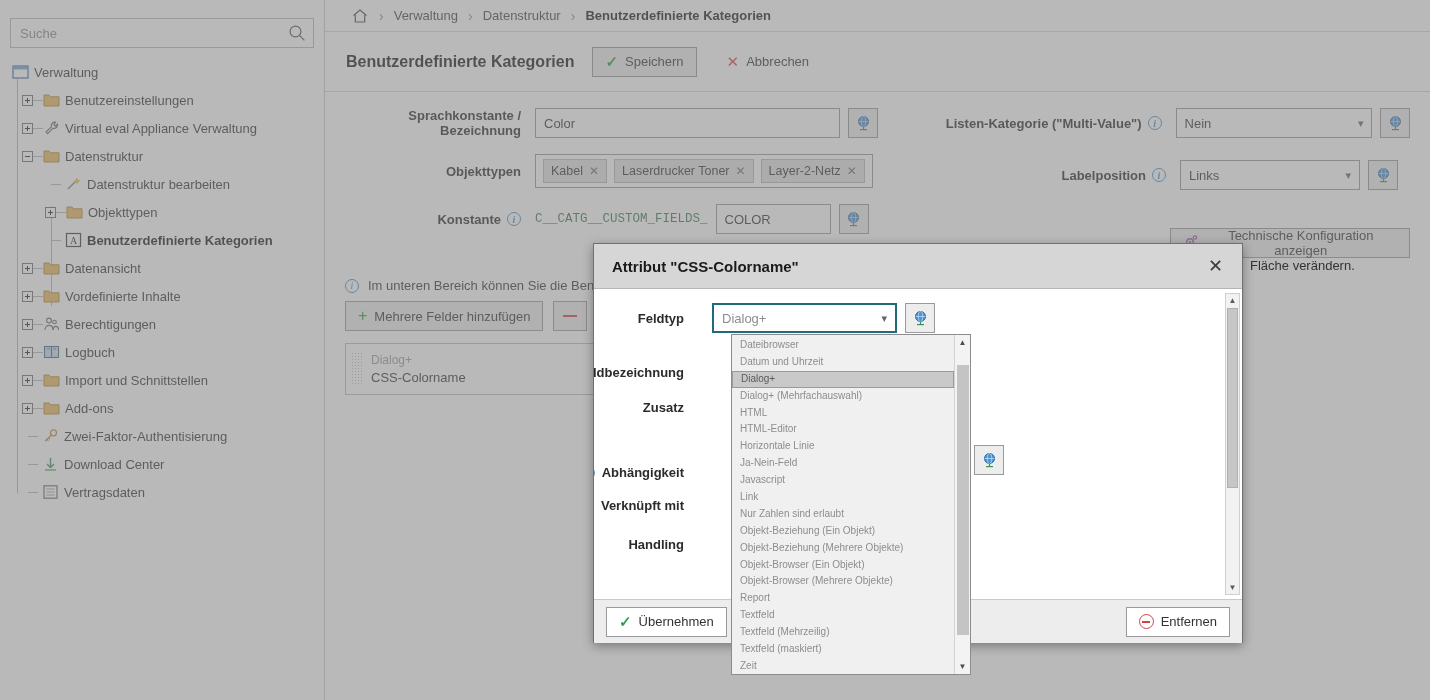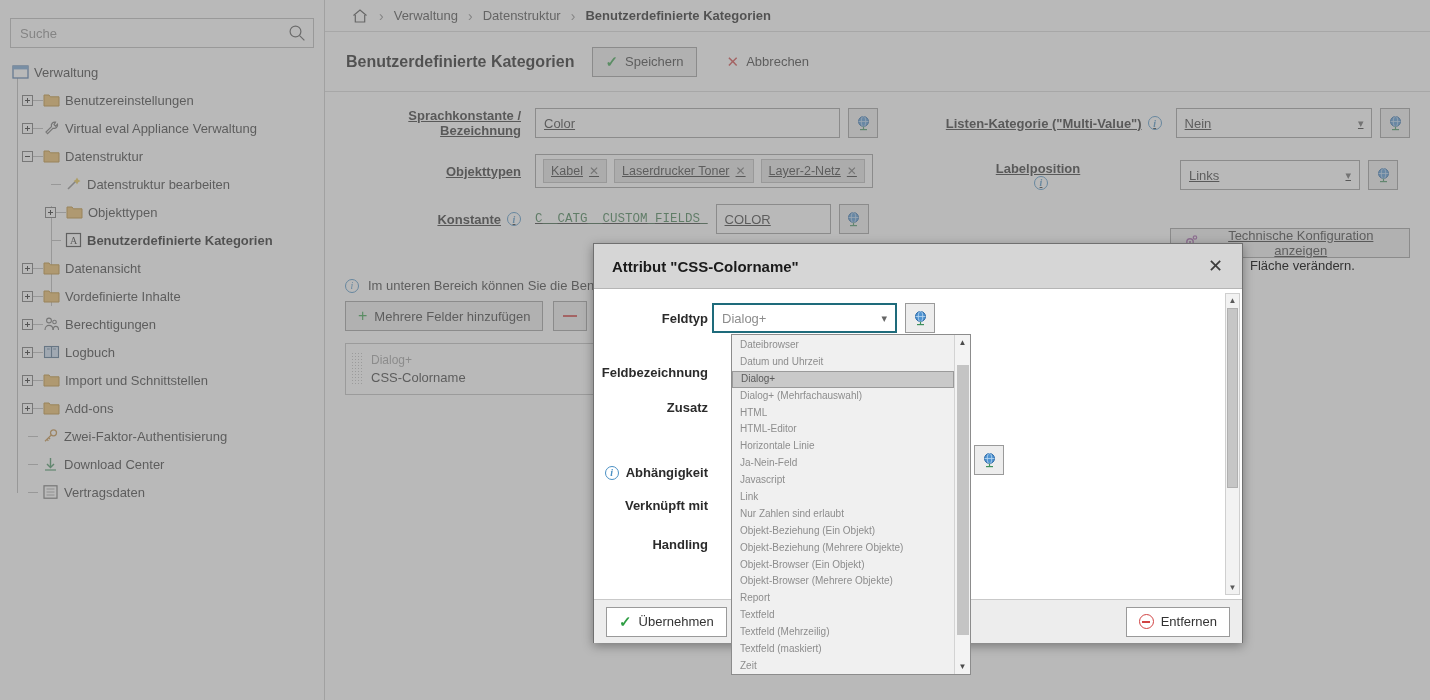--- a/index.html
+++ b/index.html
@@ -59,21 +59,21 @@
   .btn {
     display:inline-flex; align-items:center; gap:7px; height:30px; padding:0 12px;
     border:1px solid #9a9a9a; background:#ededed; font-size:13px; color:#333; cursor:pointer;
     font-family:"Liberation Sans", sans-serif;
   }
   .btn.flat { border:none; background:transparent; }
   .check { color:#2f9e44; font-size:15px; font-weight:bold; }
   .xred { color:#d14343; font-size:15px; }
 
   .form { padding: 16px 20px 0 20px; position:relative; }
-  .row { display:flex; align-items:center; margin-bottom:16px;text-decoration:underline; }
+  .row { display:flex; align-items:center; margin-bottom:16px; }
   .lblcol { width:190px; text-align:right; padding-right:14px; font-weight:bold; font-size:13px; color:#2b2b2b; }
   .lblcol.wide { width:270px; }
   .inp {
     height:30px; border:1px solid #9a9a9a; background:#fff; padding:0 8px;
     display:flex; align-items:center; font-size:13px; color:#333;
   }
   .globebtn {
     width:30px; height:30px; border:1px solid #9a9a9a; background:#ededed;
     display:inline-flex; align-items:center; justify-content:center; margin-left:8px; cursor:pointer;
   }
@@ -108,21 +108,21 @@
 
   
   .modal { position:absolute; left:593px; top:243px; width:650px; height:400px;
            background:#fff; border:1px solid #707070; box-shadow:0 3px 10px rgba(0,0,0,.35); z-index:60; }
   .modal-head { height:45px; background:#d6d6d6; border-bottom:1px solid #b5b5b5;
                 display:flex; align-items:center; justify-content:space-between; padding:0 14px 0 18px; }
   .modal-title { font-size:15px; font-weight:bold; color:#1a1a1a; }
   .modal-close { font-size:18px; color:#3d3d3d; cursor:pointer; line-height:1; padding:3px 5px; }
   .modal-body { position:relative; height:310px; background:#fff; padding:14px 0 0 0; overflow:hidden; }
   .mrow { display:flex; align-items:center; margin-bottom:18px; padding-left:0; }
-  .mlbl { width:118px; text-align:left; padding-right:4px; font-weight:bold; font-size:13px; color:#2b2b2b;
+  .mlbl { width:118px; text-align:left; padding-right:28px; font-weight:bold; font-size:13px; color:#2b2b2b;
           display:flex; align-items:center; justify-content:flex-end; gap:7px; }
   .msel { width:185px; height:30px; border:2px solid #1e6b7b; background:#fff; padding:0 8px;
           display:flex; align-items:center; justify-content:space-between; font-size:13px; color:#8d8d8d; }
   .modal-scroll { position:absolute; right:2px; top:4px; width:15px; height:302px; background:#f2f2f2; border:1px solid #cfcfcf; }
   .ms-thumb { position:absolute; left:1px; top:14px; width:11px; height:180px; background:#c6c6c6; border:1px solid #b0b0b0; }
   .ms-arrow { position:absolute; left:0; width:13px; height:13px; display:flex; align-items:center; justify-content:center; font-size:8px; color:#5a5a5a; }
   .modal-foot { height:44px; background:#ededed; border-top:1px solid #c9c9c9;
                 display:flex; align-items:center; padding:0 12px; gap:8px; }
   .spacer { flex:1; }
   .circ-minus { width:15px; height:15px; border:1.5px solid #d14343; border-radius:50%; position:relative; display:inline-block; }
@@ -449,21 +449,21 @@
                   <circle cx="8.5" cy="6.5" r="5" fill="#4f93d1" stroke="#2e6ba8" stroke-width="1"></circle>
                   <ellipse cx="8.5" cy="6.5" rx="2.2" ry="5" fill="none" stroke="#bcd9f2" stroke-width=".8"></ellipse>
                   <line x1="3.6" y1="6.5" x2="13.4" y2="6.5" stroke="#bcd9f2" stroke-width=".8"></line>
                   <line x1="8.5" y1="11.5" x2="8.5" y2="14.2" stroke="#3f8f5c" stroke-width="1.2"></line>
                   <line x1="5" y1="14.6" x2="12" y2="14.6" stroke="#3f8f5c" stroke-width="1.2"></line>
                 </svg>
             </span>
           </div>
 
           <div class="row" style="margin-top:22px">
-            <div class="lblcol wide" style="display:flex;align-items:center;justify-content:flex-end;flex-direction:column;">
+            <div class="lblcol wide" style="display:flex;align-items:center;justify-content:flex-end;">
               <span>Labelposition</span>
               <span class="iinfo">i</span>
             </div>
             <div class="sel" style="width:180px">
               <span>Links</span>
               <span class="caret">▾</span>
             </div>
             <span class="globebtn">
               <svg width="17" height="17" viewBox="0 0 17 17">
                   <circle cx="8.5" cy="6.5" r="5" fill="#4f93d1" stroke="#2e6ba8" stroke-width="1"></circle>

